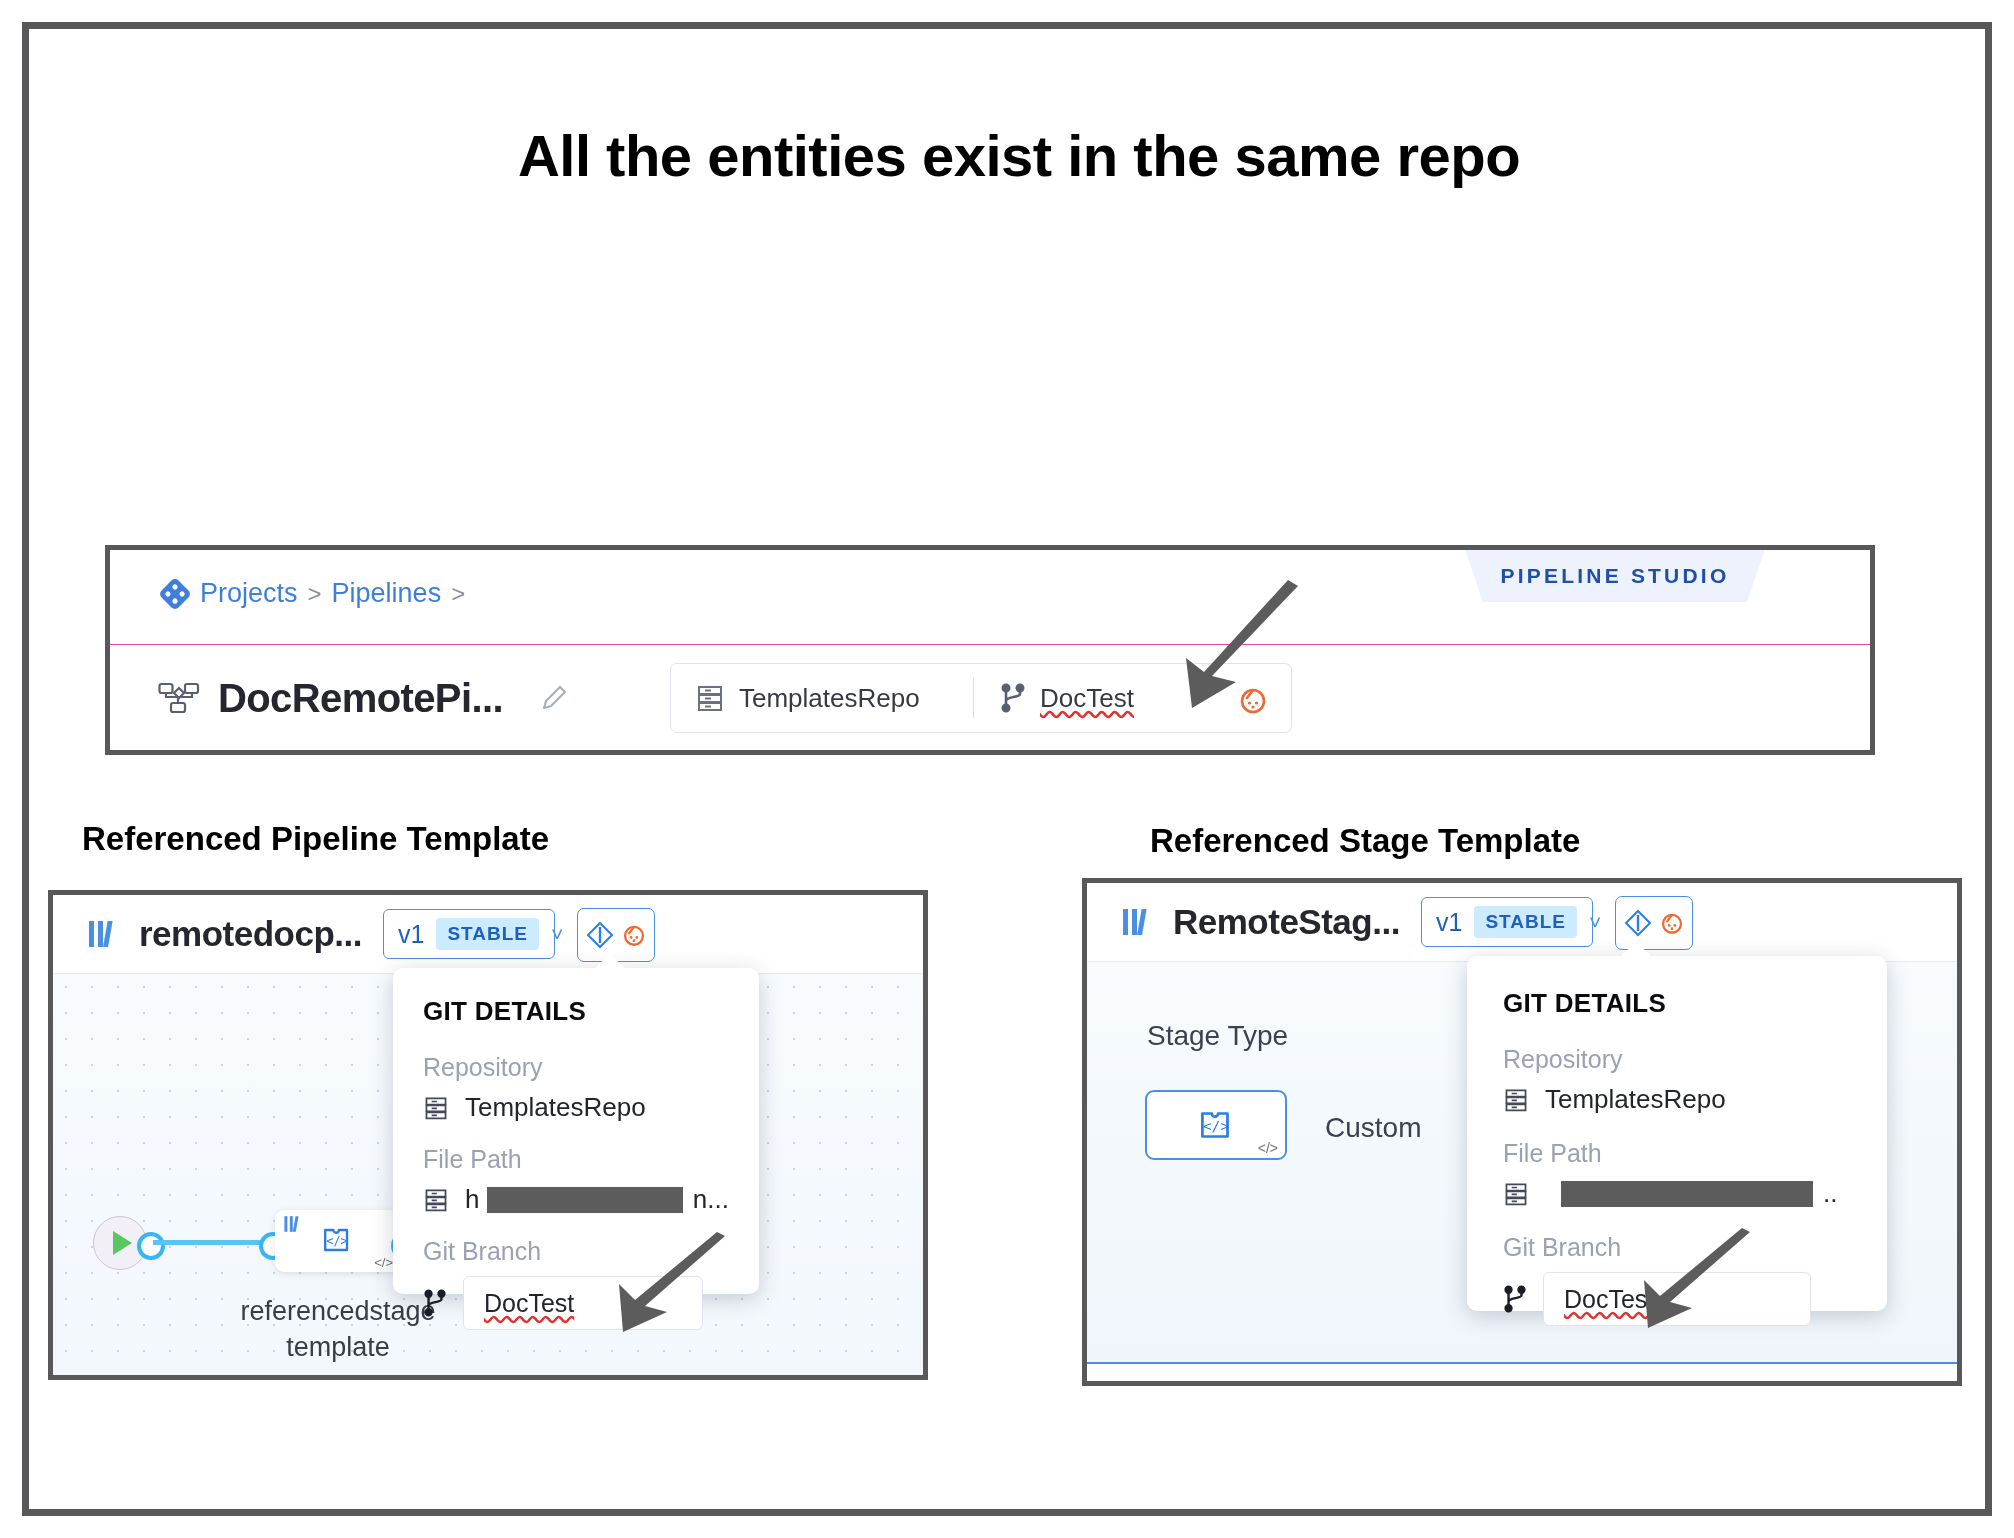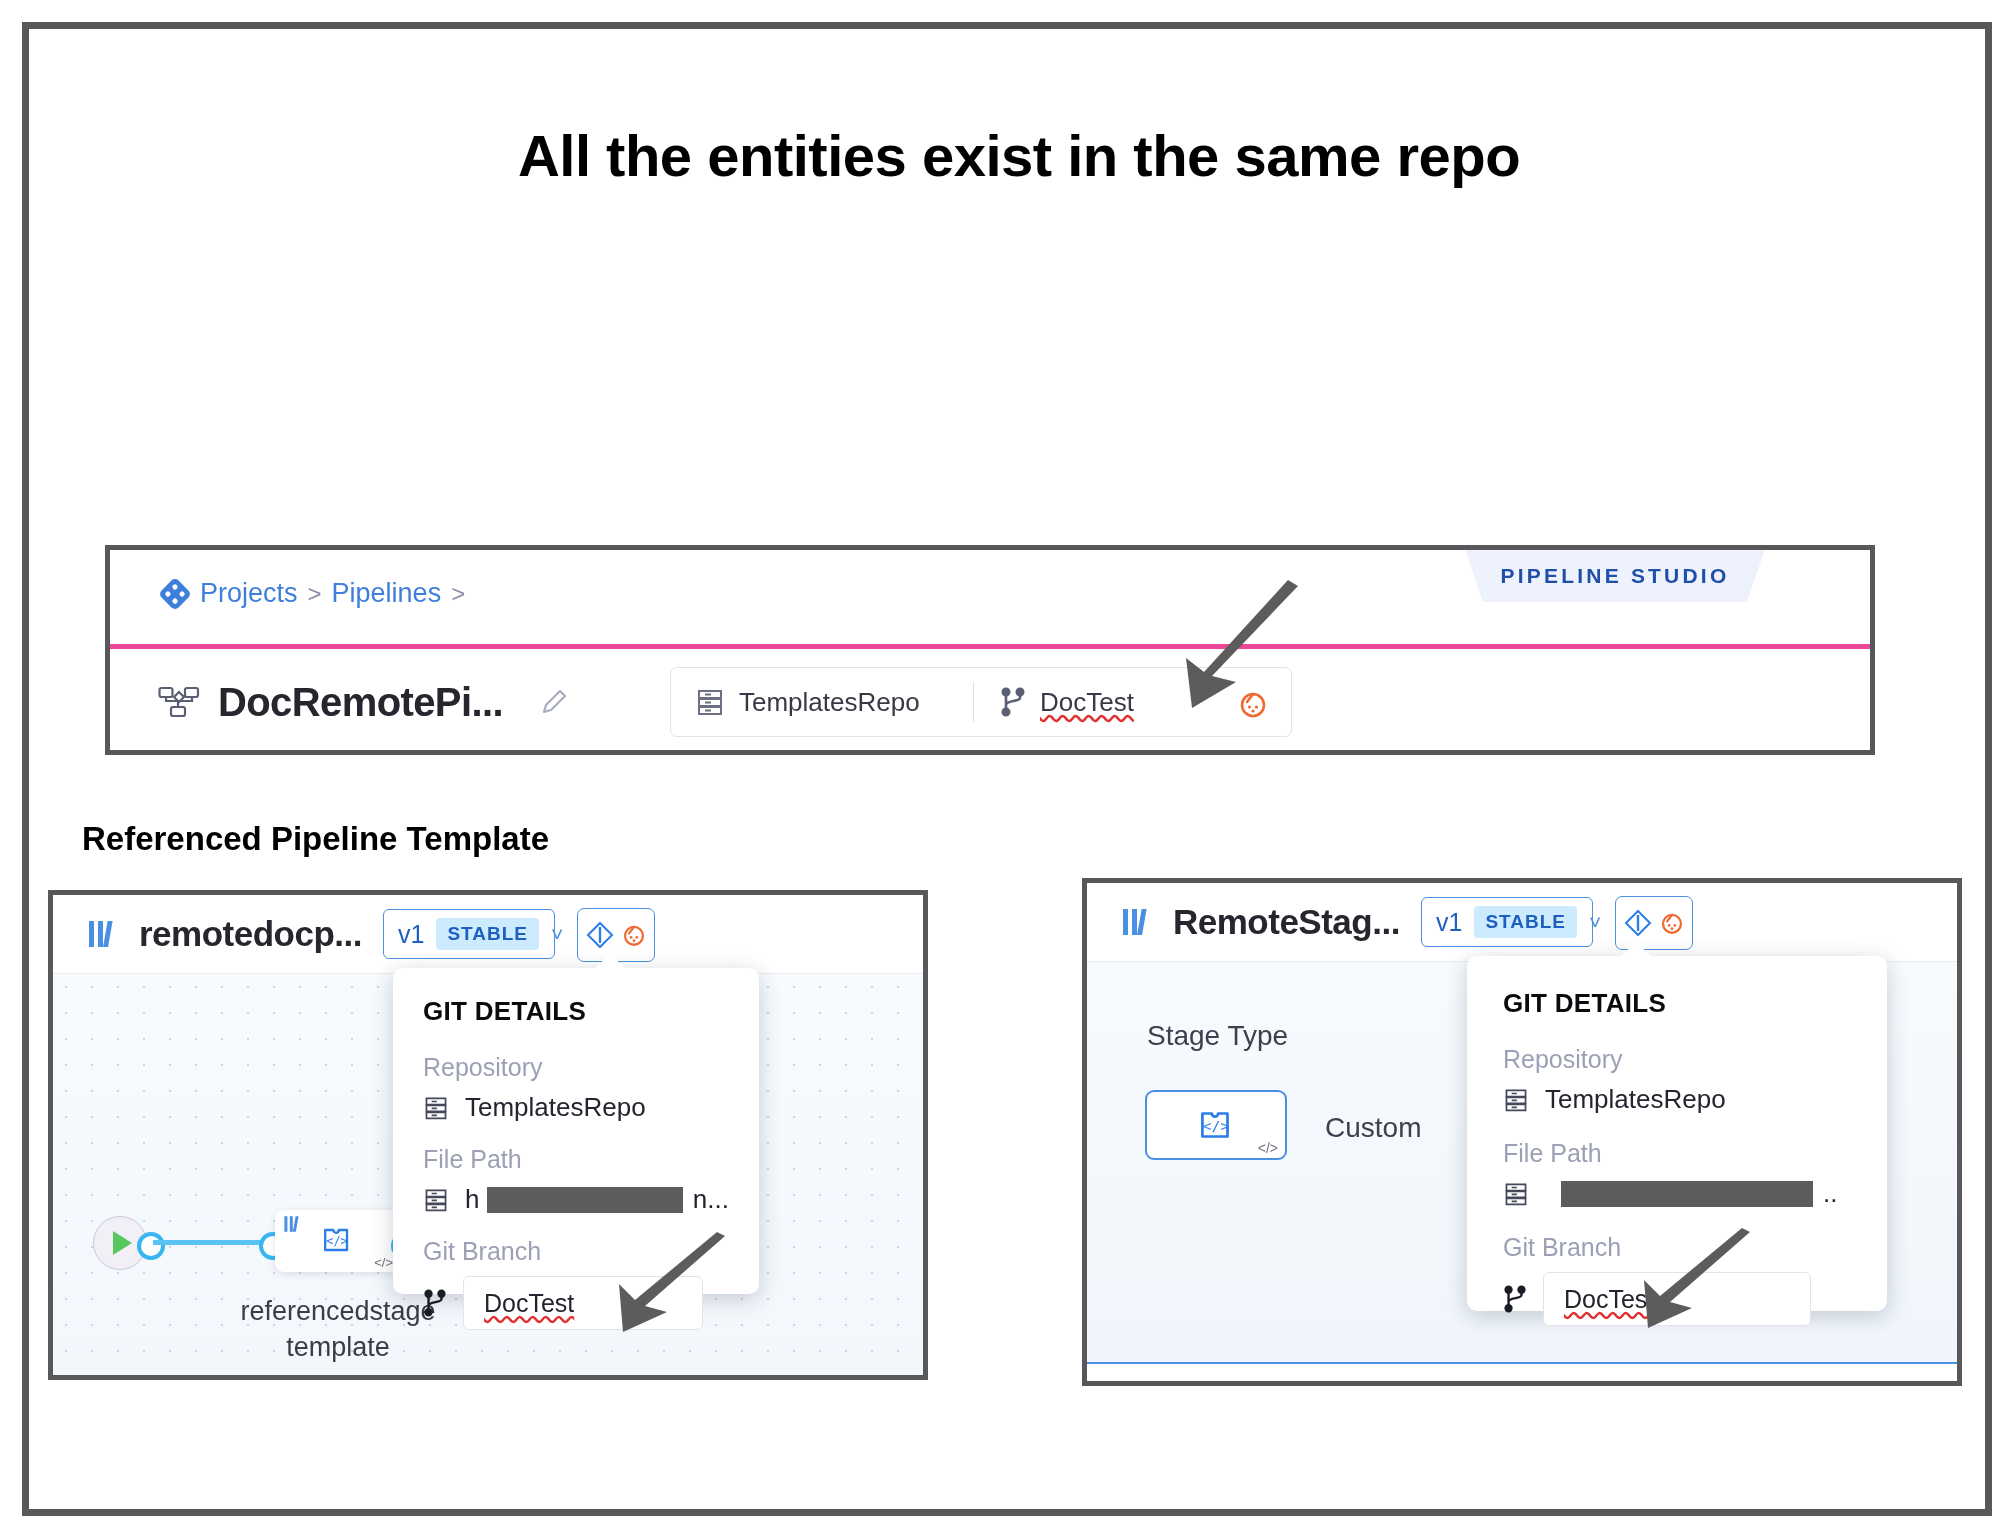--- a/index.html
+++ b/index.html
@@ -13,21 +13,21 @@
   .sec-title{position:absolute;font-weight:bold;color:#000;}
   .sec-remote{left:0;top:455px;width:2014px;text-align:center;font-size:33px;}
   .sec-left{left:82px;top:820px;font-size:33px;}
   .sec-right{left:1150px;top:822px;font-size:33px;}
 
   
   .panel{position:absolute;border:5px solid #58585a;background:#fff;box-sizing:border-box;overflow:hidden;}
 
   
   #remote-panel{left:105px;top:545px;width:1770px;height:210px;}
-  .rp-top{position:relative;height:94px;border-bottom:5px solid #ec4899;background:#fff;}
+  .rp-top{position:relative;height:94px;border-bottom:1px solid #ec4899;background:#fff;}
   .breadcrumb{position:absolute;left:50px;top:28px;display:flex;align-items:center;gap:10px;font-size:27px;color:#3b78d8;}
   .bc-link{color:#3f7fdc;}
   .bc-sep{color:#8a8fa3;font-size:24px;}
   .diamond-icon{width:30px;height:30px;display:inline-block;position:relative;}
 
   .studio-badge{position:absolute;right:105px;top:-1px;width:300px;height:53px;
     background:#eef2fc;
     clip-path:polygon(6% 0, 94% 0, 100% 100%, 0% 100%);
     transform:scaleY(-1);
   }
@@ -204,20 +204,21 @@
     </div>
   </div>
 
   <div class="arrow" style="left:1120px;top:580px;">
     <svg width="200" height="130" viewBox="0 0 200 130">
       <path d="M178 6 L92 96 L116 102 L72 128 L66 78 L84 92 L168 0 Z" fill="#5c5c5c"></path>
     </svg>
   </div>
 
   <div class="sec-title sec-left">Referenced Pipeline Template</div>
+  <div class="sec-title sec-right">Referenced Stage Template</div>
 
   <div class="panel" id="left-panel">
     <div class="tpl-header">
       <span class="tpl-bars">
         <svg width="36" height="30" viewBox="0 0 36 30">
           <rect x="2" y="2" width="5" height="26" fill="#4a90e2"></rect>
           <rect x="11" y="2" width="5" height="26" fill="#4a90e2"></rect>
           <rect x="21" y="2" width="5" height="26" fill="#4a90e2" transform="skewX(-10)"></rect>
         </svg>
       </span>

